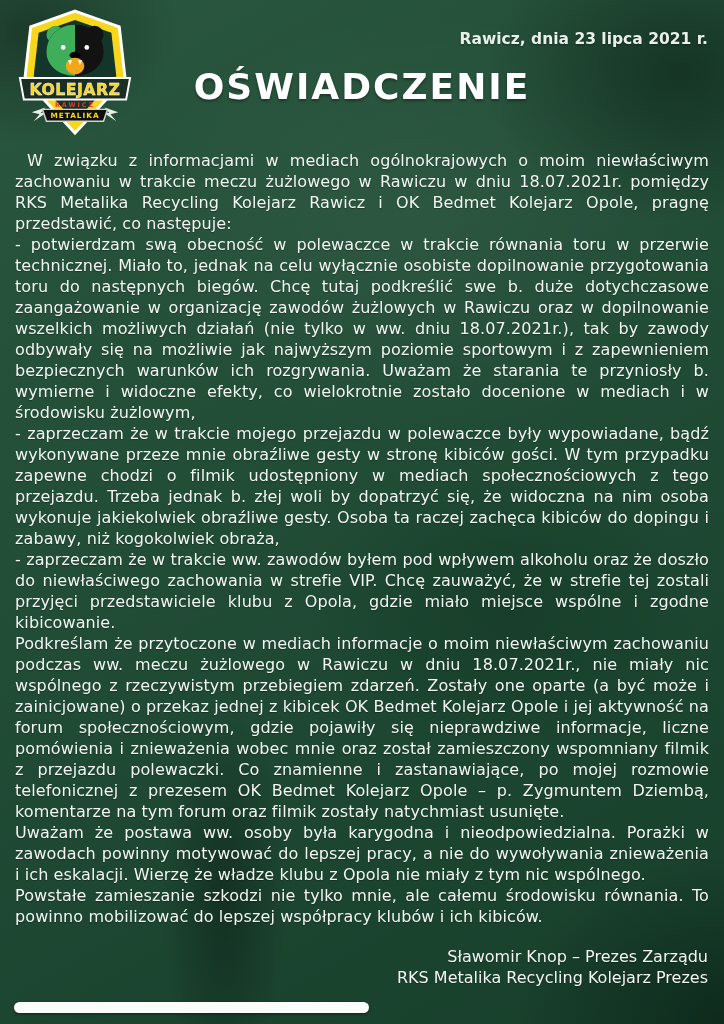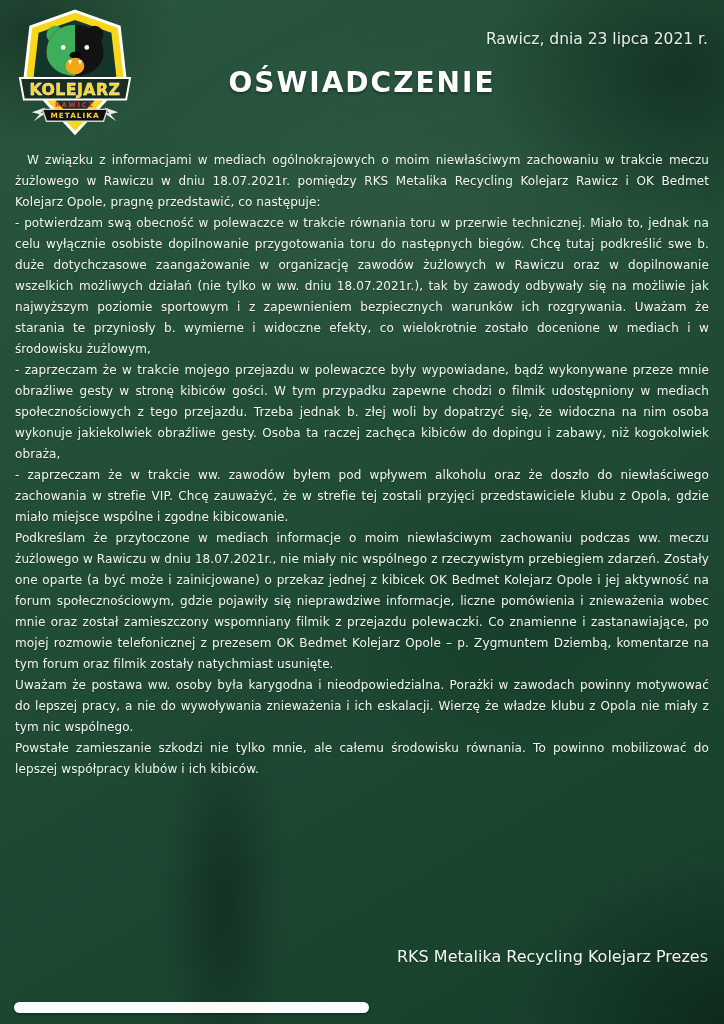--- a/index.html
+++ b/index.html
@@ -18,32 +18,32 @@
       radial-gradient(ellipse 420px 300px at 58% 22%, rgba(255,255,255,0.045), transparent 72%),
       radial-gradient(ellipse 90px 280px at 31% 88%, rgba(0,0,0,0.30), transparent 70%),
       radial-gradient(ellipse 320px 260px at 100% 100%, rgba(3,16,9,0.45), transparent 66%),
       radial-gradient(ellipse 260px 200px at 70% 60%, rgba(12,48,30,0.40), transparent 75%),
       linear-gradient(150deg, #2a573f 0%, #214c36 45%, #173f2b 100%);
   }
   .header { position:relative; height:150px; }
   .logo { position:absolute; left:16px; top:8px; width:118px; height:128px; }
   .date-line {
     position:absolute; right:16px; top:30px;
-    font-size:15.5px; font-weight:400; color:#e9f0e9;
+    font-size:15.5px; font-weight:700; color:#e9f0e9;
     text-shadow:0 1px 2px rgba(0,0,0,0.35);
   }
   .page-title {
     position:absolute; left:0; right:0; top:66px;
     text-align:center;
-    font-size:28px; font-weight:bold; letter-spacing:2px;
+    font-size:36px; font-weight:bold; letter-spacing:2px;
     color:#ffffff; text-shadow:0 2px 3px rgba(0,0,0,0.35);
   }
   .content {
     position:absolute; left:15px; right:15px; top:150px;
-    font-size:12px; line-height:21px; letter-spacing:0.1px;
+    font-size:16px; line-height:21px; letter-spacing:0.1px;
     text-align:justify;
     text-shadow:0 1px 1px rgba(0,0,0,0.30);
   }
   .content p { margin:0; }
   .content p.indent { text-indent:12px; }
   .content p.gap { }
   .signature {
     position:absolute; right:16px; top:946px;
     text-align:right; font-size:16px; line-height:21px;
     text-shadow:0 1px 1px rgba(0,0,0,0.30);
@@ -100,18 +100,19 @@
     <p class="indent">W związku z informacjami w mediach ogólnokrajowych o moim niewłaściwym zachowaniu w trakcie meczu żużlowego w Rawiczu w dniu 18.07.2021r. pomiędzy RKS Metalika Recycling Kolejarz Rawicz i OK Bedmet Kolejarz Opole, pragnę przedstawić, co następuje:</p>
     <p>- potwierdzam swą obecność w polewaczce w trakcie równania toru w przerwie technicznej. Miało to, jednak na celu wyłącznie osobiste dopilnowanie przygotowania toru do następnych biegów. Chcę tutaj podkreślić swe b. duże dotychczasowe zaangażowanie w organizację zawodów żużlowych w Rawiczu oraz w dopilnowanie wszelkich możliwych działań (nie tylko w ww. dniu 18.07.2021r.), tak by zawody odbywały się na możliwie jak najwyższym poziomie sportowym i z zapewnieniem bezpiecznych warunków ich rozgrywania. Uważam że starania te przyniosły b. wymierne i widoczne efekty, co wielokrotnie zostało docenione w mediach i w środowisku żużlowym,</p>
     <p>- zaprzeczam że w trakcie mojego przejazdu w polewaczce były wypowiadane, bądź wykonywane przeze mnie obraźliwe gesty w stronę kibiców gości. W tym przypadku zapewne chodzi o filmik udostępniony w mediach społecznościowych z tego przejazdu. Trzeba jednak b. złej woli by dopatrzyć się, że widoczna na nim osoba wykonuje jakiekolwiek obraźliwe gesty. Osoba ta raczej zachęca kibiców do dopingu i zabawy, niż kogokolwiek obraża,</p>
     <p>- zaprzeczam że w trakcie ww. zawodów byłem pod wpływem alkoholu oraz że doszło do niewłaściwego zachowania w strefie VIP. Chcę zauważyć, że w strefie tej zostali przyjęci przedstawiciele klubu z Opola, gdzie miało miejsce wspólne i zgodne kibicowanie.</p>
     <p class="gap">Podkreślam że przytoczone w mediach informacje o moim niewłaściwym zachowaniu podczas ww. meczu żużlowego w Rawiczu w dniu 18.07.2021r., nie miały nic wspólnego z rzeczywistym przebiegiem zdarzeń. Zostały one oparte (a być może i zainicjowane) o przekaz jednej z kibicek OK Bedmet Kolejarz Opole i jej aktywność na forum społecznościowym, gdzie pojawiły się nieprawdziwe informacje, liczne pomówienia i znieważenia wobec mnie oraz został zamieszczony wspomniany filmik z przejazdu polewaczki. Co znamienne i zastanawiające, po mojej rozmowie telefonicznej z prezesem OK Bedmet Kolejarz Opole – p. Zygmuntem Dziembą, komentarze na tym forum oraz filmik zostały natychmiast usunięte.</p>
     <p class="gap">Uważam że postawa ww. osoby była karygodna i nieodpowiedzialna. Porażki w zawodach powinny motywować do lepszej pracy, a nie do wywoływania znieważenia i ich eskalacji. Wierzę że władze klubu z Opola nie miały z tym nic wspólnego.</p>
     <p class="gap">Powstałe zamieszanie szkodzi nie tylko mnie, ale całemu środowisku równania. To powinno mobilizować do lepszej współpracy klubów i ich kibiców.</p>
   </main>
 
   <div class="signature">
+    <div>Sławomir Knop – Prezes Zarządu</div>
     <div>RKS Metalika Recycling Kolejarz Prezes</div>
   </div>
 
   <div class="white-bar"></div>
 
 </div>
 
 </body></html>

